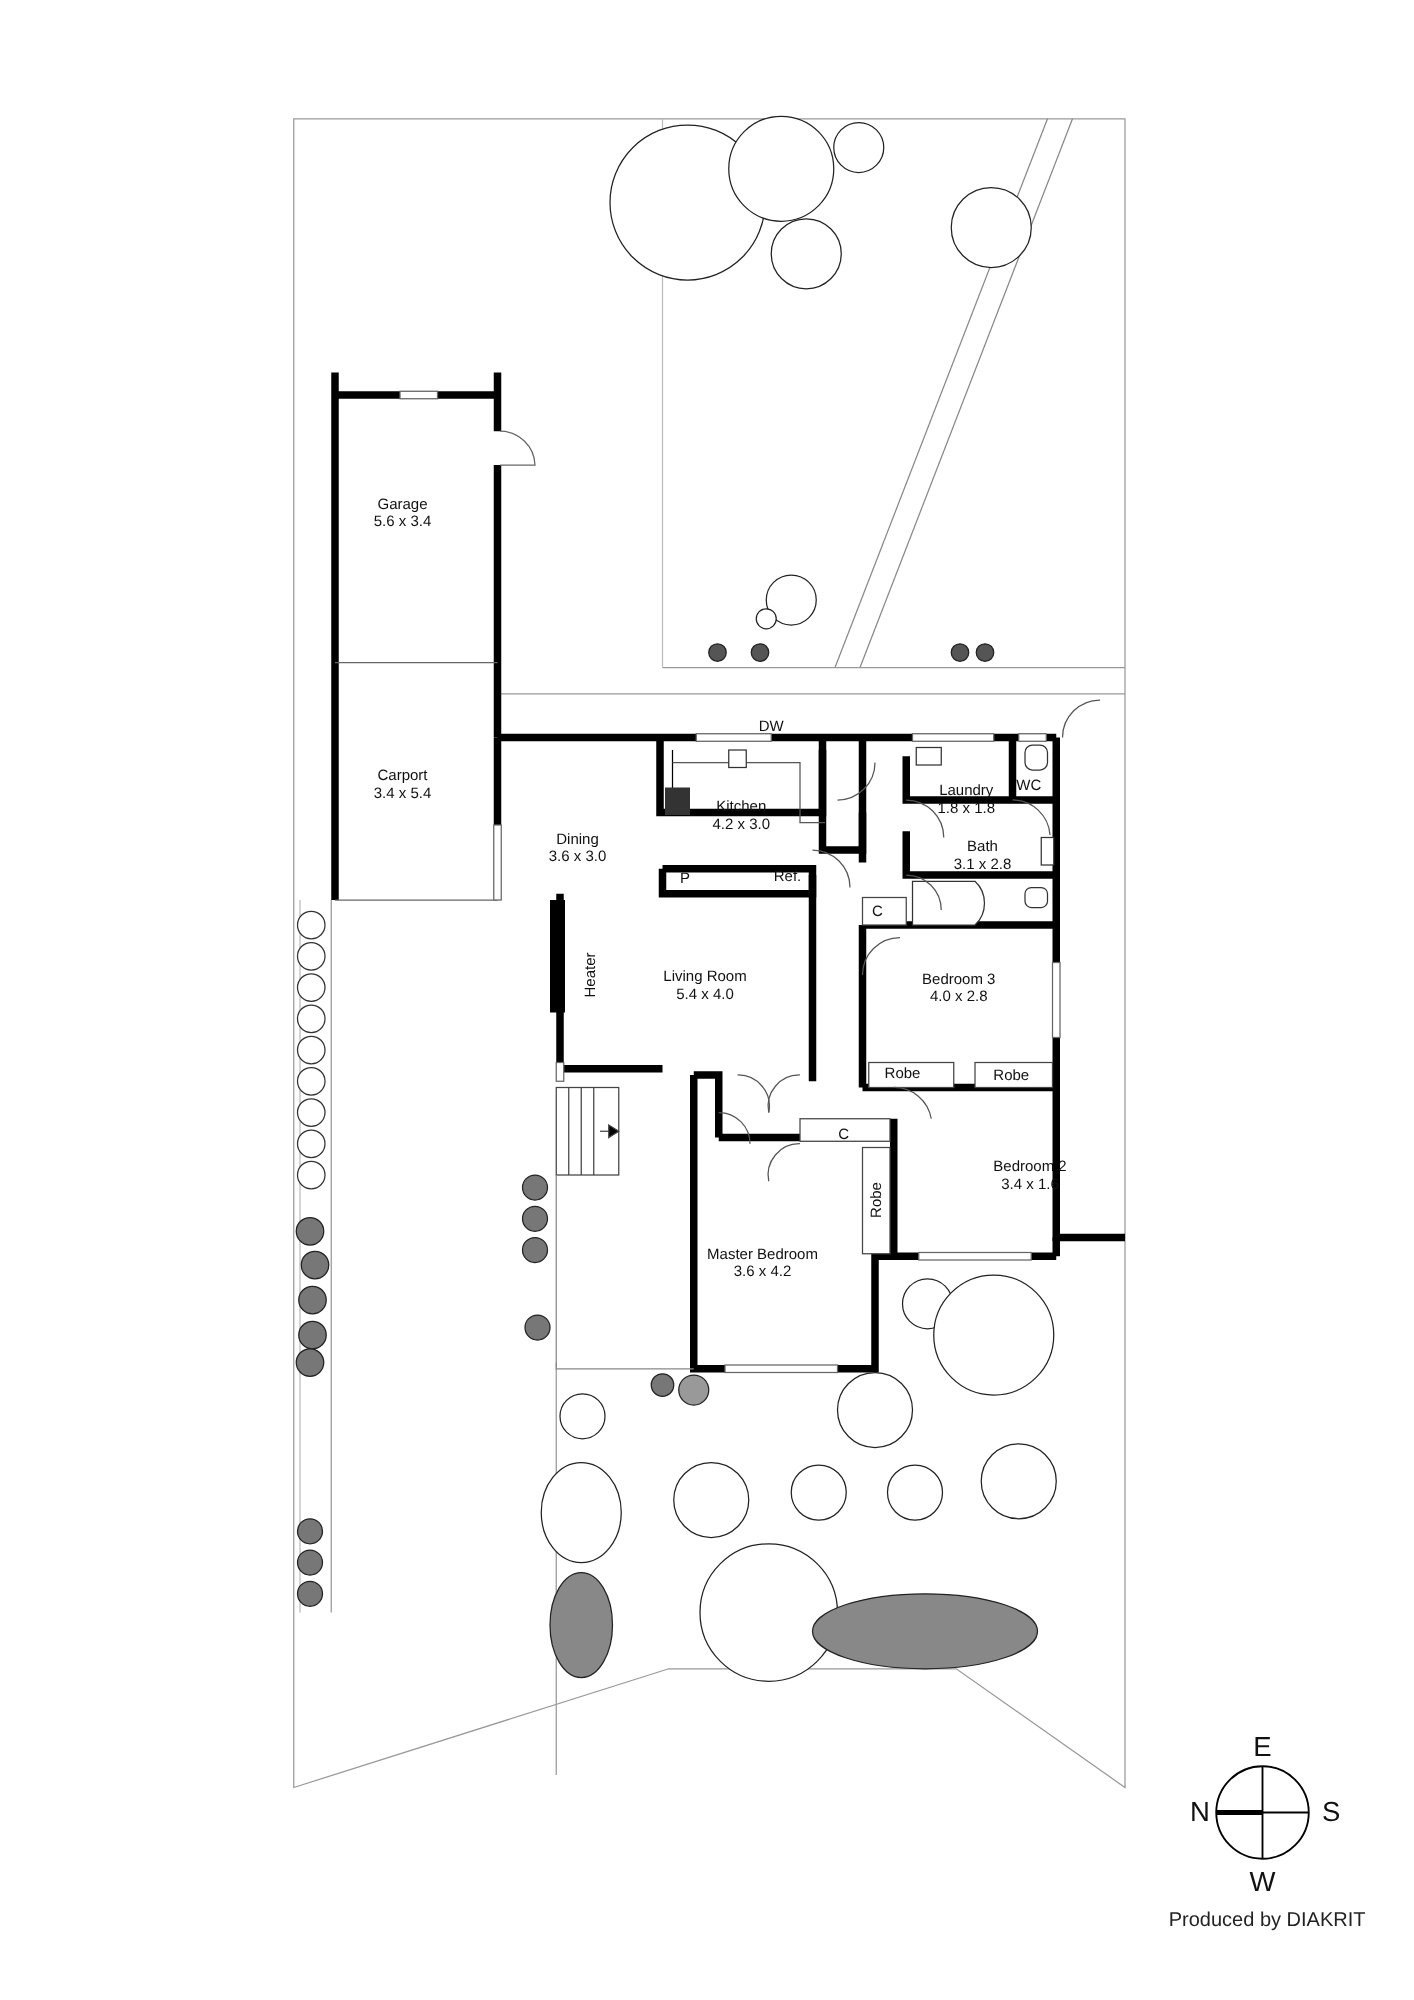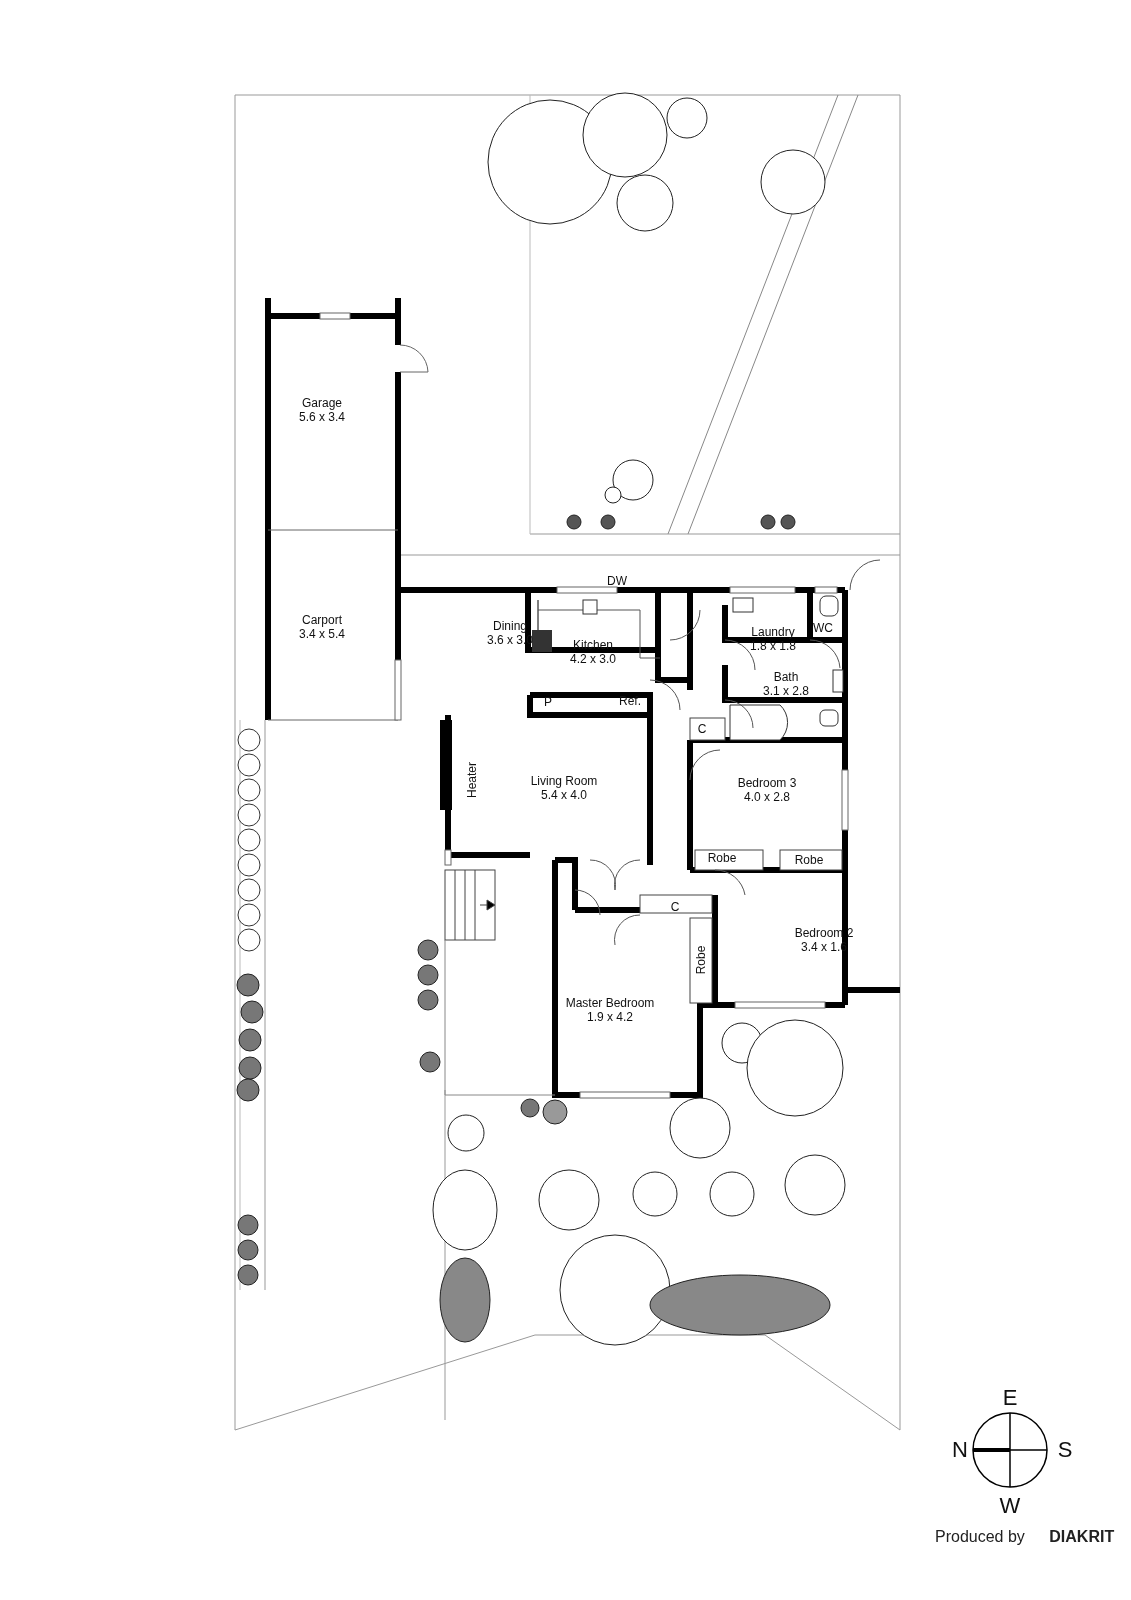--- a/index.html
+++ b/index.html
@@ -2,21 +2,21 @@
 <html><head>
 <meta charset="utf-8">
 <style>
   html,body{margin:0;padding:0;background:#fff;}
   body{width:1131px;height:1600px;position:relative;overflow:hidden;font-family:"Liberation Sans",sans-serif;}
   svg{position:absolute;left:0;top:0;}
   .lbl{position:absolute;font-size:12px;color:#111;text-align:center;line-height:14px;white-space:nowrap;transform:translate(-50%,-50%);}
   .vert{transform:translate(-50%,-50%) rotate(-90deg);}
   .compass-letter{position:absolute;font-size:22px;color:#111;transform:translate(-50%,-50%);}
   .credit{position:absolute;left:935px;top:1528px;font-size:16px;color:#222;}
-  .credit b{font-weight:bold;margin-left:20px;}
+  .credit b{font-weight:normal;}
 </style>
 </head>
 <body>
 
 <svg width="1131" height="1600" viewBox="0 0 1131 1600">
 
   <polygon points="235,95 900,95 900,1430 765,1335 535,1335 235,1430" fill="#fff" stroke="#999" stroke-width="1"></polygon>
 
   <line x1="858" y1="95" x2="688" y2="534" stroke="#888" stroke-width="1"></line>
   <line x1="838" y1="95" x2="668" y2="534" stroke="#888" stroke-width="1"></line>
@@ -183,21 +183,21 @@
 </svg>
 
 <div class="lbl" style="left:322px;top:410px;">
     <div>Garage</div>
     <div>5.6 x 3.4</div>
   </div>
 <div class="lbl" style="left:322px;top:627px;text-align:center;">
     <div>Carport</div>
     <div>3.4 x 5.4</div>
   </div>
-<div class="lbl" style="left:462px;top:633px;margin-left:48px;">
+<div class="lbl" style="left:462px;top:678px;">
     <div>Dining</div>
     <div>3.6 x 3.0</div>
   </div>
 <div class="lbl" style="left:593px;top:652px;">
     <div>Kitchen</div>
     <div>4.2 x 3.0</div>
   </div>
 <div class="lbl" style="left:773px;top:639px;">
     <div>Laundry</div>
     <div>1.8 x 1.8</div>
@@ -213,21 +213,21 @@
 <div class="lbl" style="left:767px;top:790px;">
     <div>Bedroom 3</div>
     <div>4.0 x 2.8</div>
   </div>
 <div class="lbl" style="left:824px;top:940px;">
     <div>Bedroom 2</div>
     <div>3.4 x 1.6</div>
   </div>
 <div class="lbl" style="left:610px;top:1010px;">
     <div>Master Bedroom</div>
-    <div>1.9 x 4.2</div>
+    <div>3.6 x 4.2</div>
   </div>
 
 <div class="lbl" style="left:617px;top:581px;text-align:center;">DW</div>
 <div class="lbl" style="left:823px;top:628px;text-align:center;">WC</div>
 <div class="lbl" style="left:548px;top:702px;">P</div>
 <div class="lbl" style="left:630px;top:701px;">Ref.</div>
 <div class="lbl" style="left:702px;top:729px;">C</div>
 <div class="lbl" style="left:722px;top:858px;">Robe</div>
 <div class="lbl" style="left:809px;top:860px;">Robe</div>
 <div class="lbl" style="left:675px;top:907px;">C</div>

